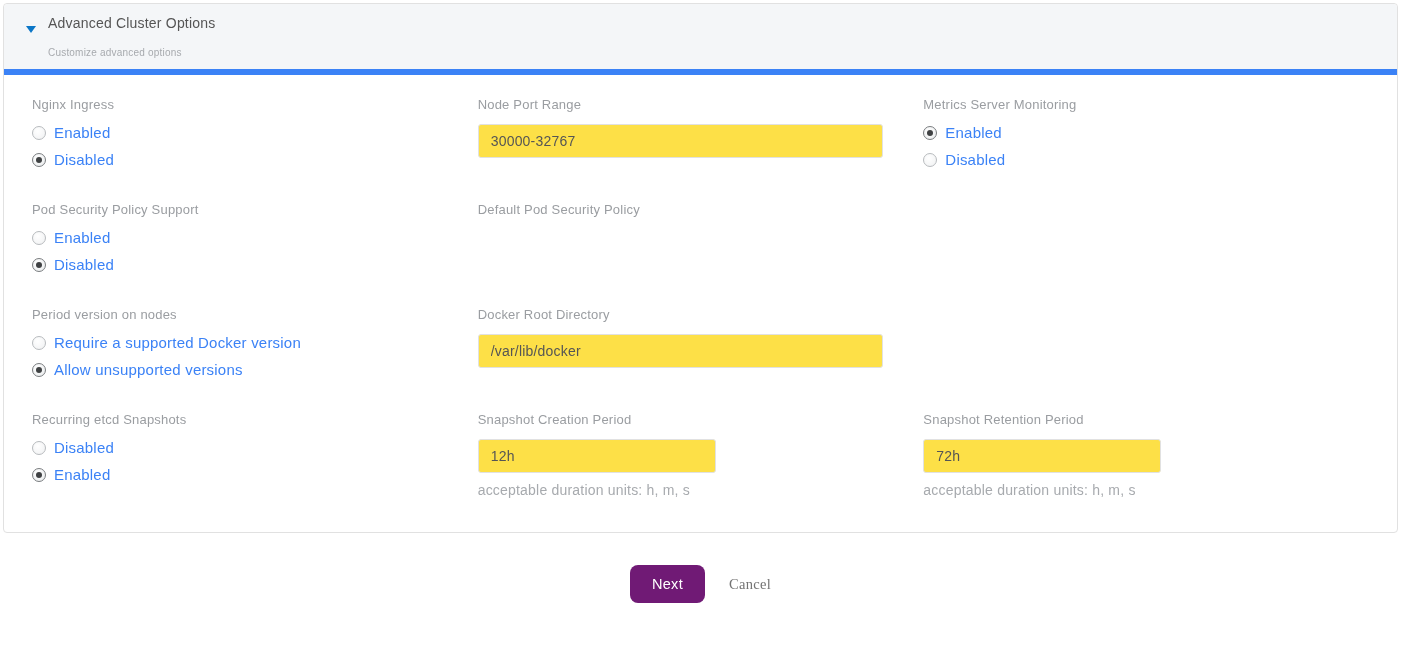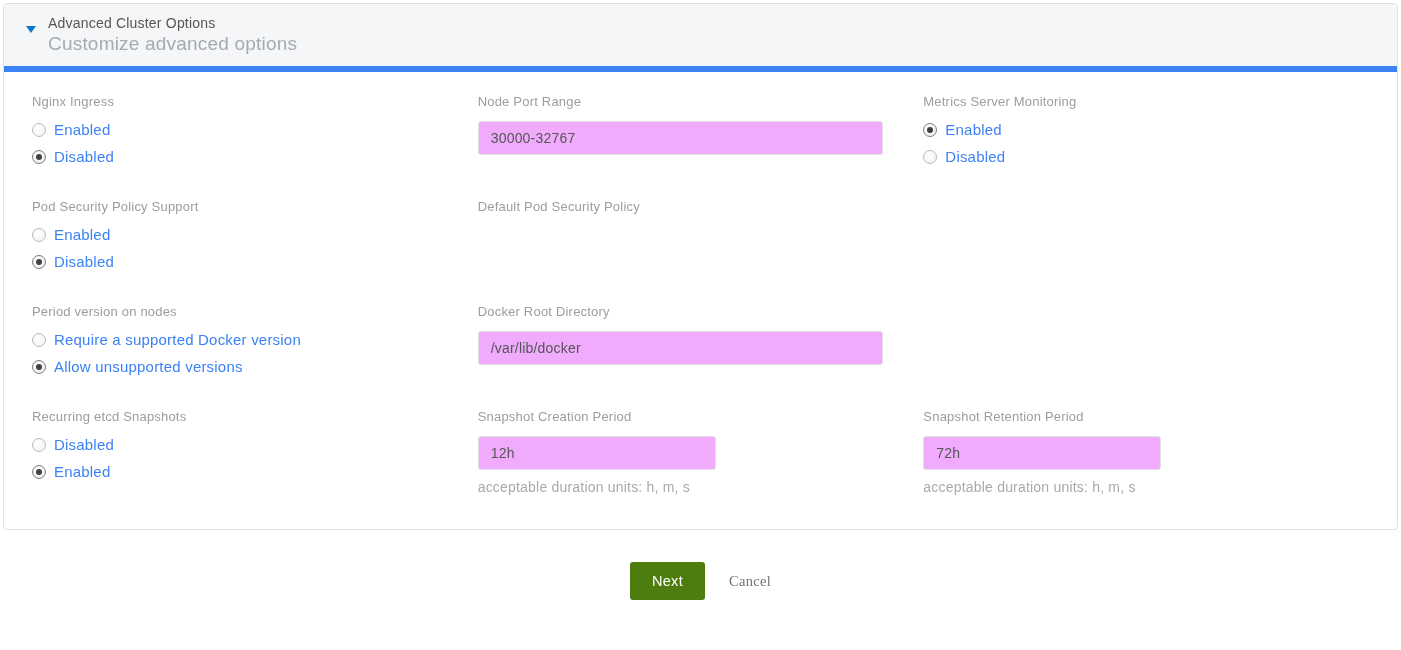--- a/index.html
+++ b/index.html
@@ -32,23 +32,23 @@
       border-right: 5px solid transparent;
       border-top: 7px solid #0b76c7;
     }
     .panel-title {
       font-size: 14px;
       color: #555;
       font-weight: 400;
       letter-spacing: 0.2px;
     }
     .panel-subtitle {
-      font-size: 19px;
+      font-size: 10px;
       color: #a7aaae;
-      margin-top: 2px;
+      margin-top: 16px;
       letter-spacing: 0.2px;
     }
     .panel-body {
       padding: 22px 28px 34px 28px;
     }
     .row {
       display: flex;
       margin-bottom: 34px;
     }
     .row:last-child { margin-bottom: 0; }
@@ -100,21 +100,21 @@
       letter-spacing: 0.2px;
     }
     .text-input {
       width: 100%;
       max-width: 436px;
       padding: 8px 12px;
       font-size: 14px;
       color: #555;
       border: 1px solid #e1e1e1;
       border-radius: 3px;
-      background: #f0abfc;
+      background: #fde047;
       font-family: inherit;
       letter-spacing: 0.2px;
     }
     .text-input.short { max-width: 238px; }
     .static-value {
       font-size: 14.5px;
       color: #5a5d60;
       padding: 8px 12px 8px 12px;
       letter-spacing: 0.2px;
     }
@@ -125,24 +125,24 @@
       letter-spacing: 0.2px;
     }
     .footer-actions {
       display: flex;
       justify-content: center;
       align-items: center;
       gap: 24px;
       margin-top: 32px;
     }
     .btn-primary {
-      background: #4d7c0f;
+      background: #701a75;
       color: #fff;
       border: none;
-      border-radius: 3px;
+      border-radius: 8px;
       padding: 11px 22px;
       font-size: 14.5px;
       cursor: pointer;
       font-family: inherit;
       letter-spacing: 0.3px;
     }
     .btn-link {
       background: none;
       border: none;
       color: #737373;

